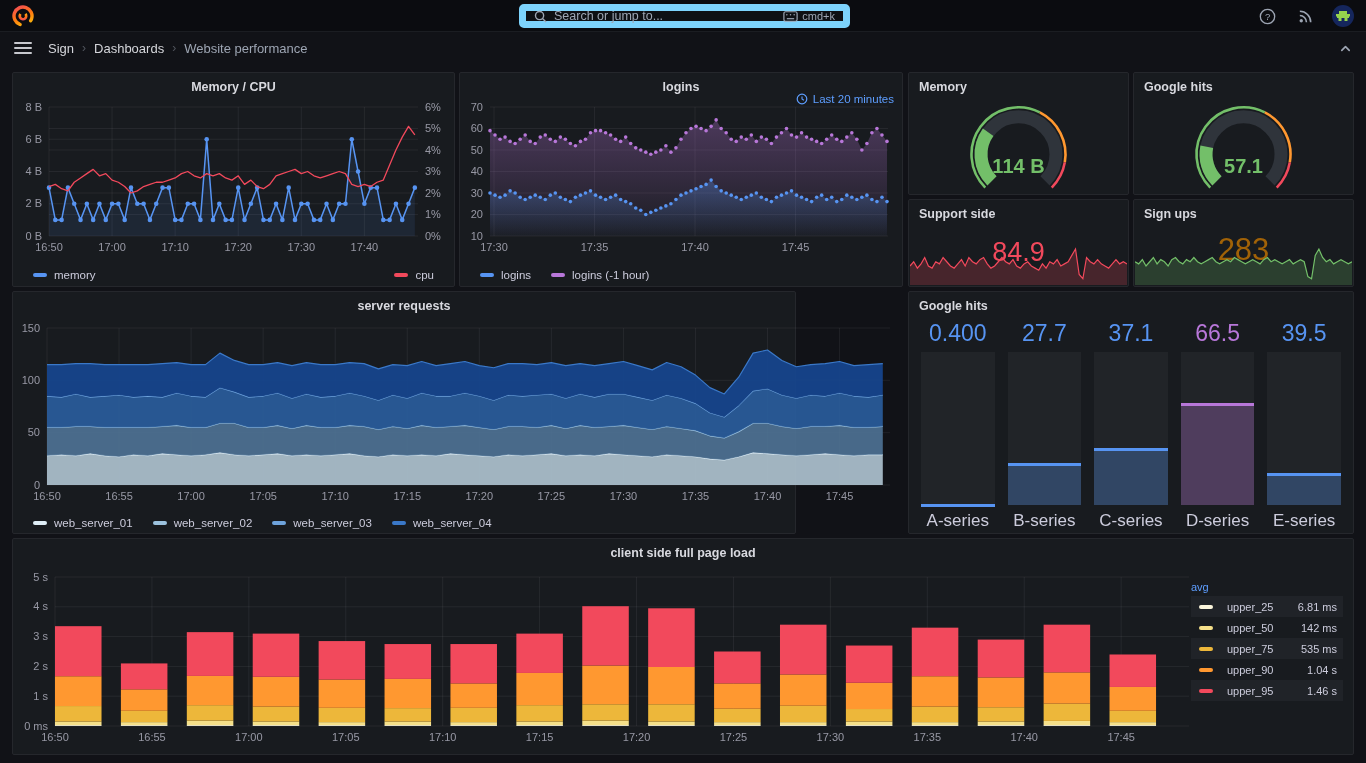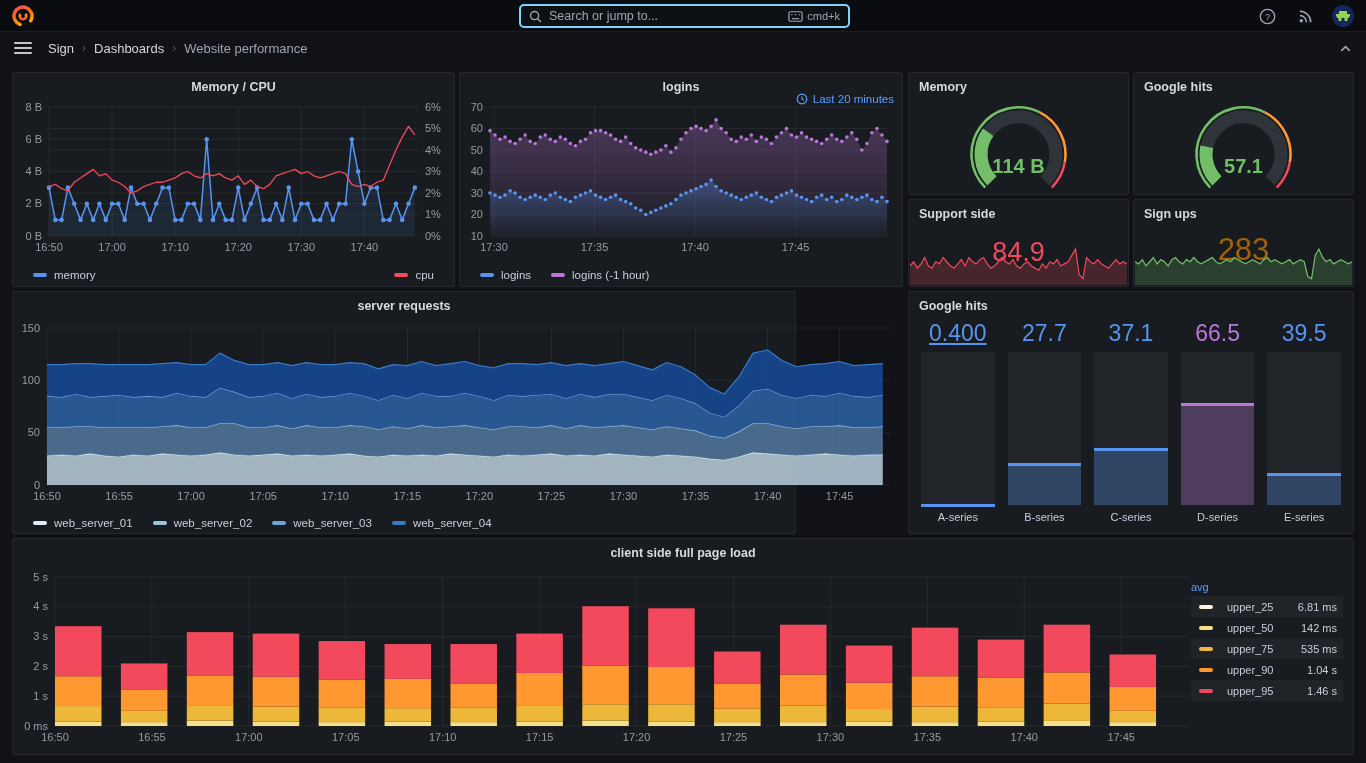--- a/index.html
+++ b/index.html
@@ -5,21 +5,21 @@
   * { box-sizing: border-box; margin: 0; padding: 0; }
   html,body { width:1366px; height:763px; overflow:hidden; background:#111217;
     font-family:"Liberation Sans", sans-serif; color:#CCCCDC; }
   .app { position:relative; width:1366px; height:763px; }
 
   
   .topnav { position:absolute; left:0; top:0; width:100%; height:32px; background:#0B0C10;
     border-bottom:1px solid #1B1D22; display:flex; align-items:center; }
   .logo { position:absolute; left:12px; top:5px; width:22px; height:22px; cursor:pointer; }
   .searchbox { position:absolute; left:519px; top:4px; width:331px; height:24px; background:#0E1014;
-    border:2px solid #7dd3fc; border-radius:5px; display:flex; align-items:center; padding:0 8px;
+    border:7px solid #7dd3fc; border-radius:5px; display:flex; align-items:center; padding:0 8px;
     color:#9DA5B3; font-size:12.5px; gap:7px; }
   .searchbox .grow { flex:1; }
   .kbd-chip { display:flex; align-items:center; gap:4px; font-size:11px; color:#9DA5B3; }
   .nav-icons { position:absolute; right:12px; top:5px; display:flex; gap:16px; align-items:center; }
   .icon-btn { width:22px; height:22px; display:flex; align-items:center; justify-content:center; cursor:pointer; }
 
   
   .crumbbar { position:absolute; left:0; top:32px; width:100%; height:32px; background:#111217;
     display:flex; align-items:center; padding:0 14px; }
   .hamburger { width:18px; height:12px; display:flex; flex-direction:column; justify-content:space-between; cursor:pointer; margin-right:16px; }
@@ -50,21 +50,21 @@
   .sparkhost { position:absolute; left:1px; right:1px; bottom:1px; height:38px; }
   .gaugehost { position:absolute; left:0; right:0; top:24px; bottom:2px; }
 
   
   .bars { position:absolute; left:12px; right:12px; top:28px; bottom:8px; display:flex; gap:13px; }
   .bar-col { flex:1; display:flex; flex-direction:column; }
   .bar-value { text-align:center; font-size:23px; font-weight:500; height:30px; }
   .bar-track { flex:1; background:#212428; position:relative; margin-top:2px; }
   .bar-fill { position:absolute; left:0; right:0; bottom:0; }
   .bar-cap { position:absolute; left:0; right:0; top:0; height:3px; }
-  .bar-name { height:20px; text-align:center; font-size:11px; color:#CCCCDC; padding-top:6px; }
+  .bar-name { height:20px; text-align:center; font-size:17px; color:#CCCCDC; padding-top:6px; }
 
   
   .ltable { position:absolute; top:40px; right:10px; width:152px; font-size:11px; color:#CCCCDC; }
   .lhead { text-align:left; color:#5E9EFF; padding:2px 6px 3px 0; }
   .lrow { display:flex; align-items:center; height:21px; padding:0 6px 0 8px; cursor:pointer; }
   .lrow:nth-child(even) { background:rgba(204,204,220,0.05); }
   .lname { margin-left:7px; }
   .lval { margin-left:auto; }
 </style>
 </head>
@@ -591,21 +591,21 @@
           <span class="sw" style="background: rgb(58, 120, 200);"></span>
           <span>web_server_04</span>
         </span>
     </div>
   </section>
 
   <section class="panel" style="left:908px;top:291px;width:446px;height:243px;">
     <div class="ptitle left">Google hits</div>
     <div class="bars">
         <div class="bar-col">
-          <div class="bar-value" style="color: rgb(87, 148, 242); text-decoration: underline;">0.400</div>
+          <div class="bar-value" style="color: rgb(87, 148, 242);">0.400</div>
           <div class="bar-track">
             <div class="bar-fill" style="height: 0.5%; background: rgba(87, 148, 242, 0.3);">
               <div class="bar-cap" style="background: rgb(87, 148, 242);"></div>
             </div>
           </div>
           <div class="bar-name">A-series</div>
         </div>
         <div class="bar-col">
           <div class="bar-value" style="color: rgb(87, 148, 242);">27.7</div>
           <div class="bar-track">

